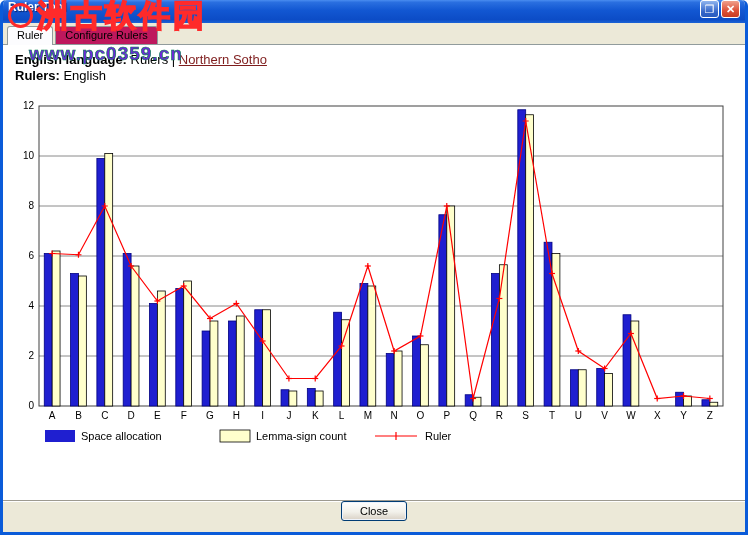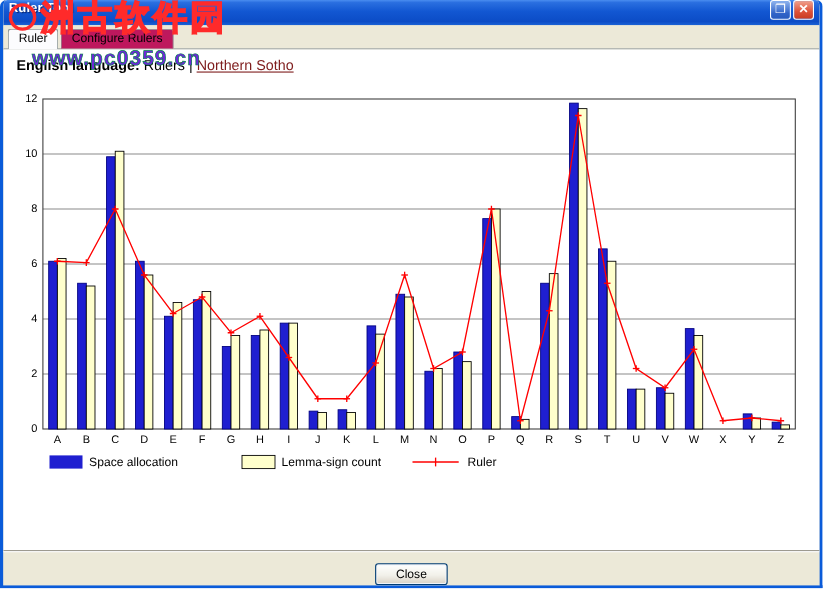--- a/index.html
+++ b/index.html
@@ -39,21 +39,21 @@
   .content{flex:1;background:#fff;position:relative;overflow:hidden;}
   .tline{margin:0 0 0 12px;font-size:13px;line-height:16px;white-space:pre;color:#000;}
   .tline.first{padding-top:7px;}
   .tline b{font-weight:bold;}
   .link{color:#7f1d1d;text-decoration:underline;cursor:pointer;}
   .chart-wrap{margin:8px 8px 0 12px;}
   svg{font-family:"Liberation Sans",sans-serif;display:block;}
   .footer{
     height:32px;flex:0 0 32px;background:#ece9d8;
     border-top:1px solid #9d9a90;box-shadow:inset 0 1px 0 #fff;
-    display:flex;align-items:flex-end;justify-content:center;
+    display:flex;align-items:flex-start;justify-content:center;
   }
   .close-btn{
     font-family:"Liberation Sans",sans-serif;font-size:11px;
     padding:3px 18px;border:1px solid #003c74;border-radius:3px;
     background:linear-gradient(180deg,#ffffff,#f2f1ea 55%,#d9d1c5);
     box-shadow:inset 0 0 0 1px #eef3fb;cursor:pointer;color:#000;
   }
   
   .wm{position:absolute;z-index:60;pointer-events:none;}
   .wm-ring{top:3px;left:5px;width:25px;height:25px;border:3px solid #ff2a2a;border-radius:50%;}
@@ -79,20 +79,21 @@
     </span>
   </div>
 
   <div class="tabstrip">
     <span class="tab selected">Ruler</span>
     <span class="tab">Configure Rulers</span>
   </div>
 
   <div class="content">
     <div class="tline first"><b>English language:</b><span> Rulers | </span><span class="link">Northern Sotho</span></div>
+    <div class="tline"><b>Rulers:</b><span> English</span></div>
 
     <div class="chart-wrap">
       <svg id="chart-svg" width="716" height="364">
           <g>
             <line x1="24" y1="264" x2="708" y2="264" stroke="#8a8a8a" stroke-width="1"></line>
             <line x1="24" y1="214" x2="708" y2="214" stroke="#8a8a8a" stroke-width="1"></line>
             <line x1="24" y1="164" x2="708" y2="164" stroke="#8a8a8a" stroke-width="1"></line>
             <line x1="24" y1="114" x2="708" y2="114" stroke="#8a8a8a" stroke-width="1"></line>
             <line x1="24" y1="64" x2="708" y2="64" stroke="#8a8a8a" stroke-width="1"></line>
           </g>

